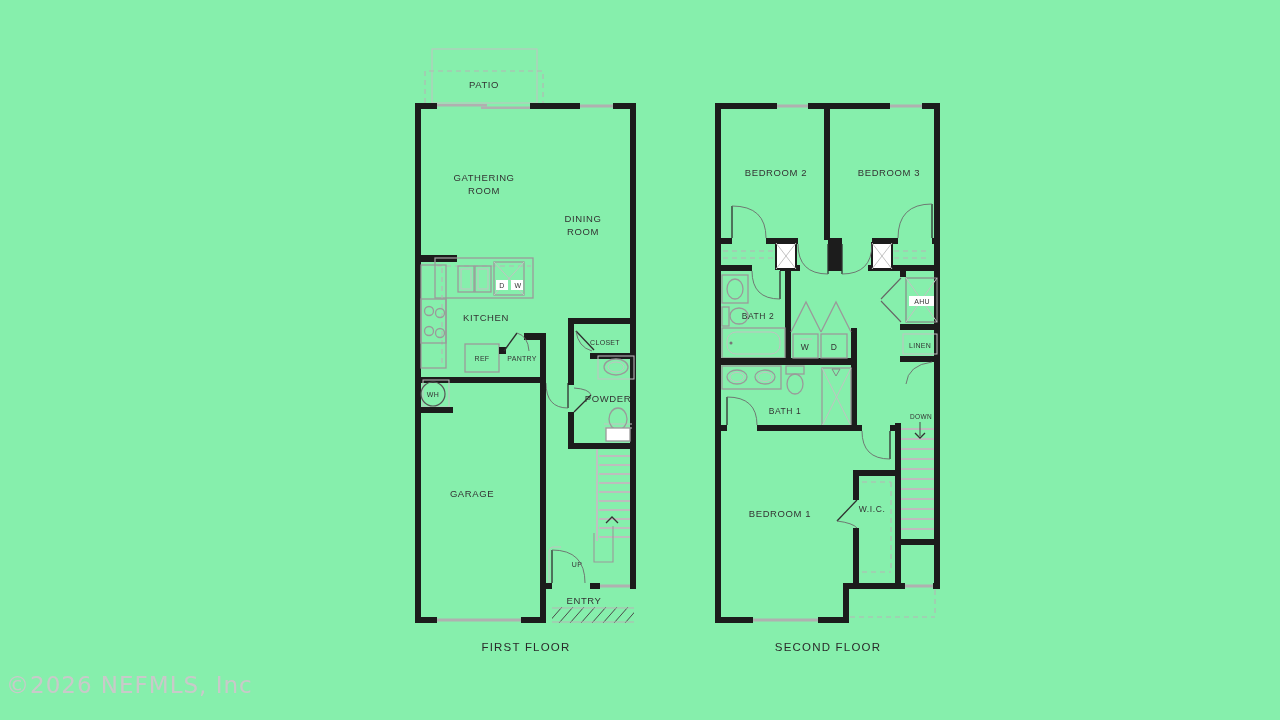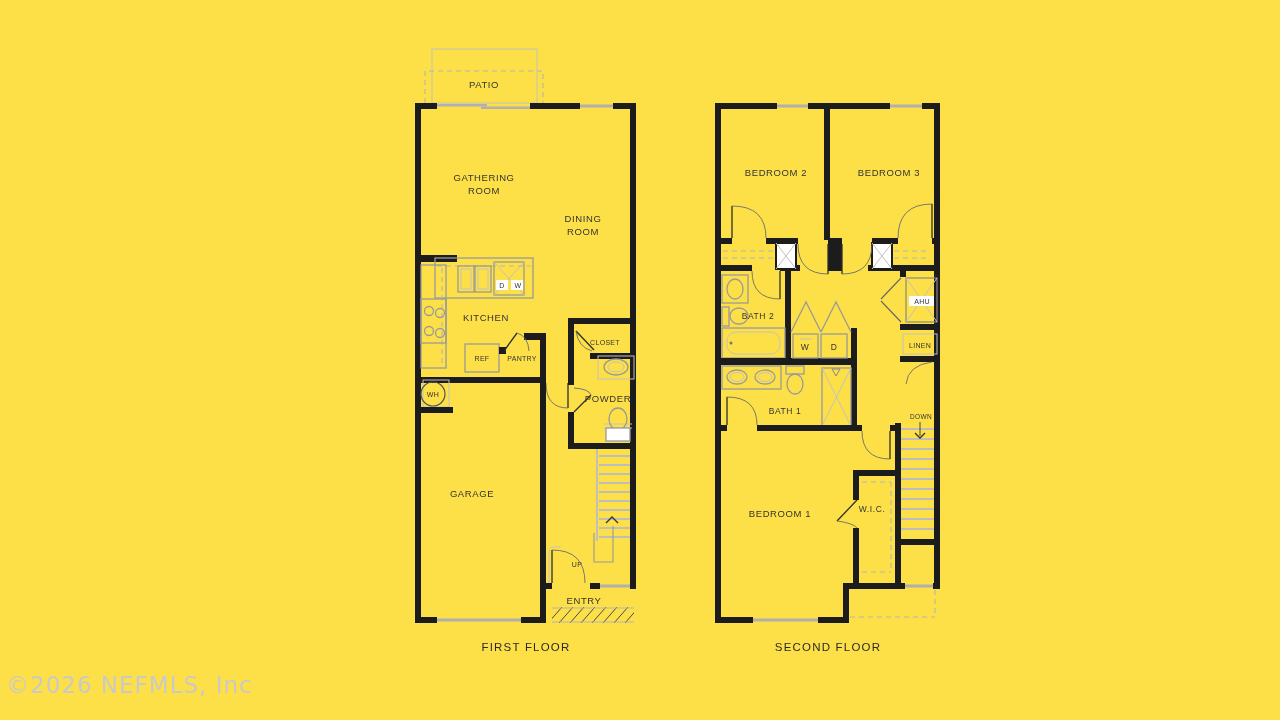--- a/index.html
+++ b/index.html
@@ -1,16 +1,16 @@
 <!DOCTYPE html>
 <html><head>
 <meta charset="utf-8">
 <style>
   html,body{margin:0;padding:0;background:#ffffff;}
-  .stage{position:relative;width:1280px;height:720px;background:#fde047;overflow:hidden;}
+  .stage{position:relative;width:1280px;height:720px;background:#86efac;overflow:hidden;}
   svg{position:absolute;left:0;top:0;}
   .wall{fill:#1c1c1c;}
   .win{fill:#b0b0b0;}
   .fx{fill:none;stroke:#9a9a9a;stroke-width:1.3;}
   .fxl{fill:none;stroke:#c2c2c2;stroke-width:1;}
   .door{fill:none;stroke:#2e2e2e;stroke-width:1.3;}
   .arc{fill:none;stroke:#6b6b6b;stroke-width:0.9;}
   .dash{fill:none;stroke:#b5b5b5;stroke-width:1.1;stroke-dasharray:5 4;}
   .tread{fill:#bdbdbd;}
   .hatch{stroke:#4a4a4a;stroke-width:1;}

